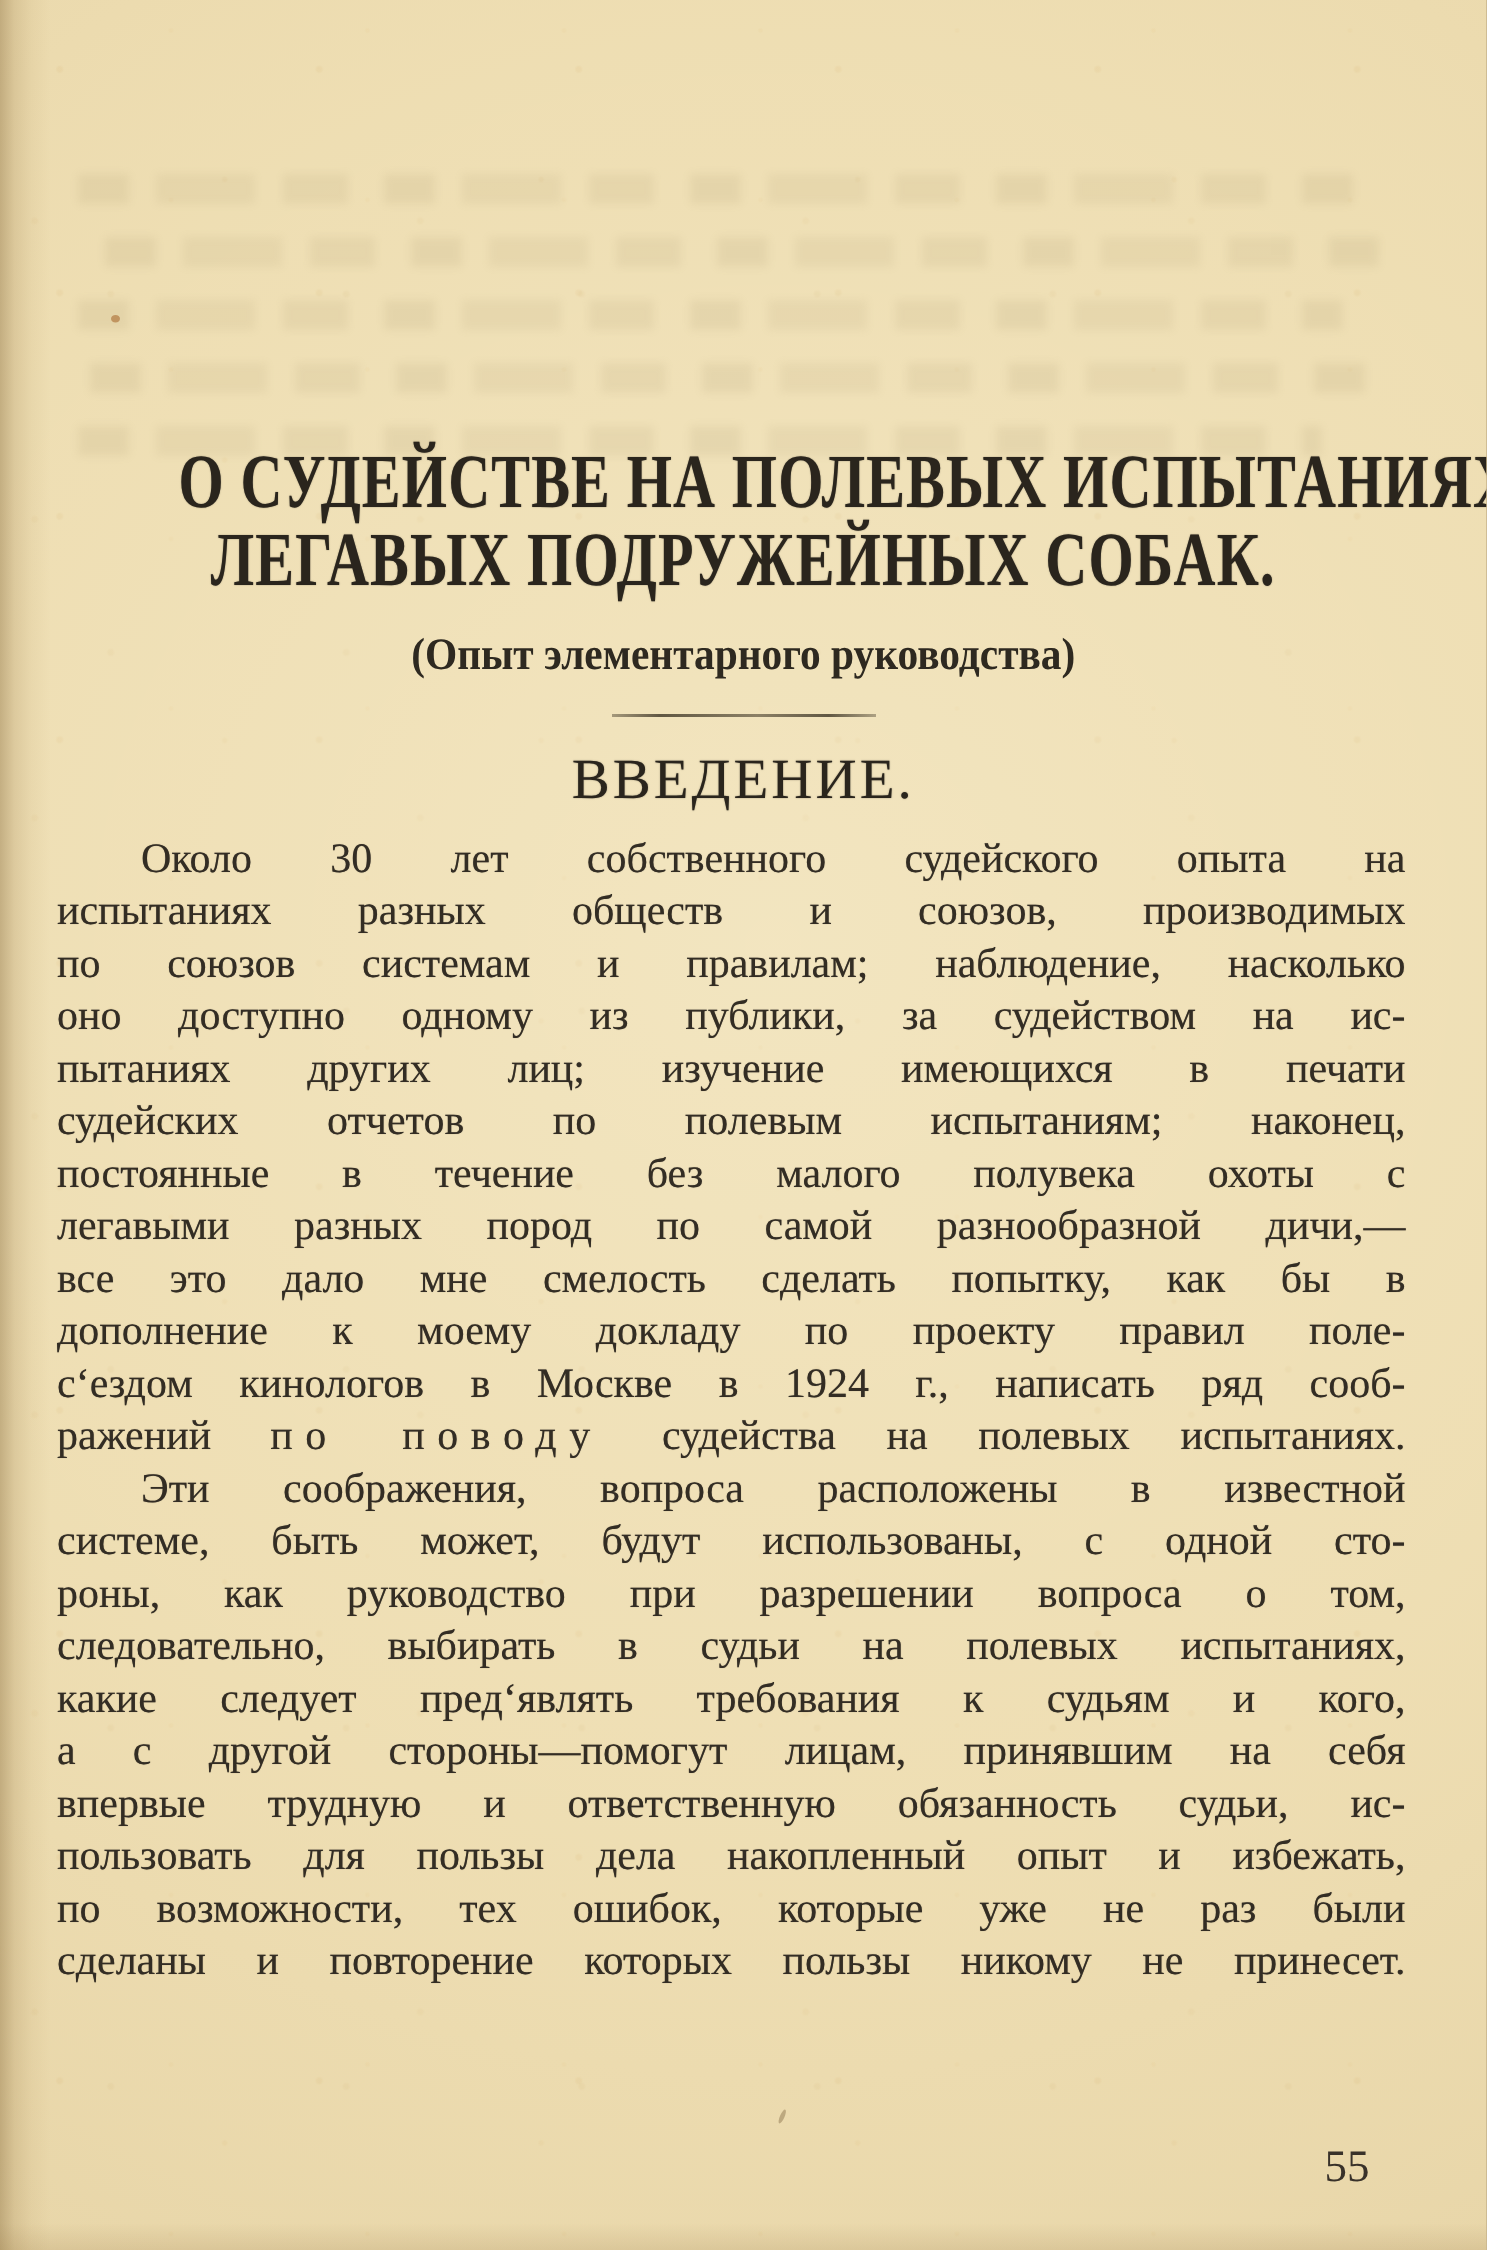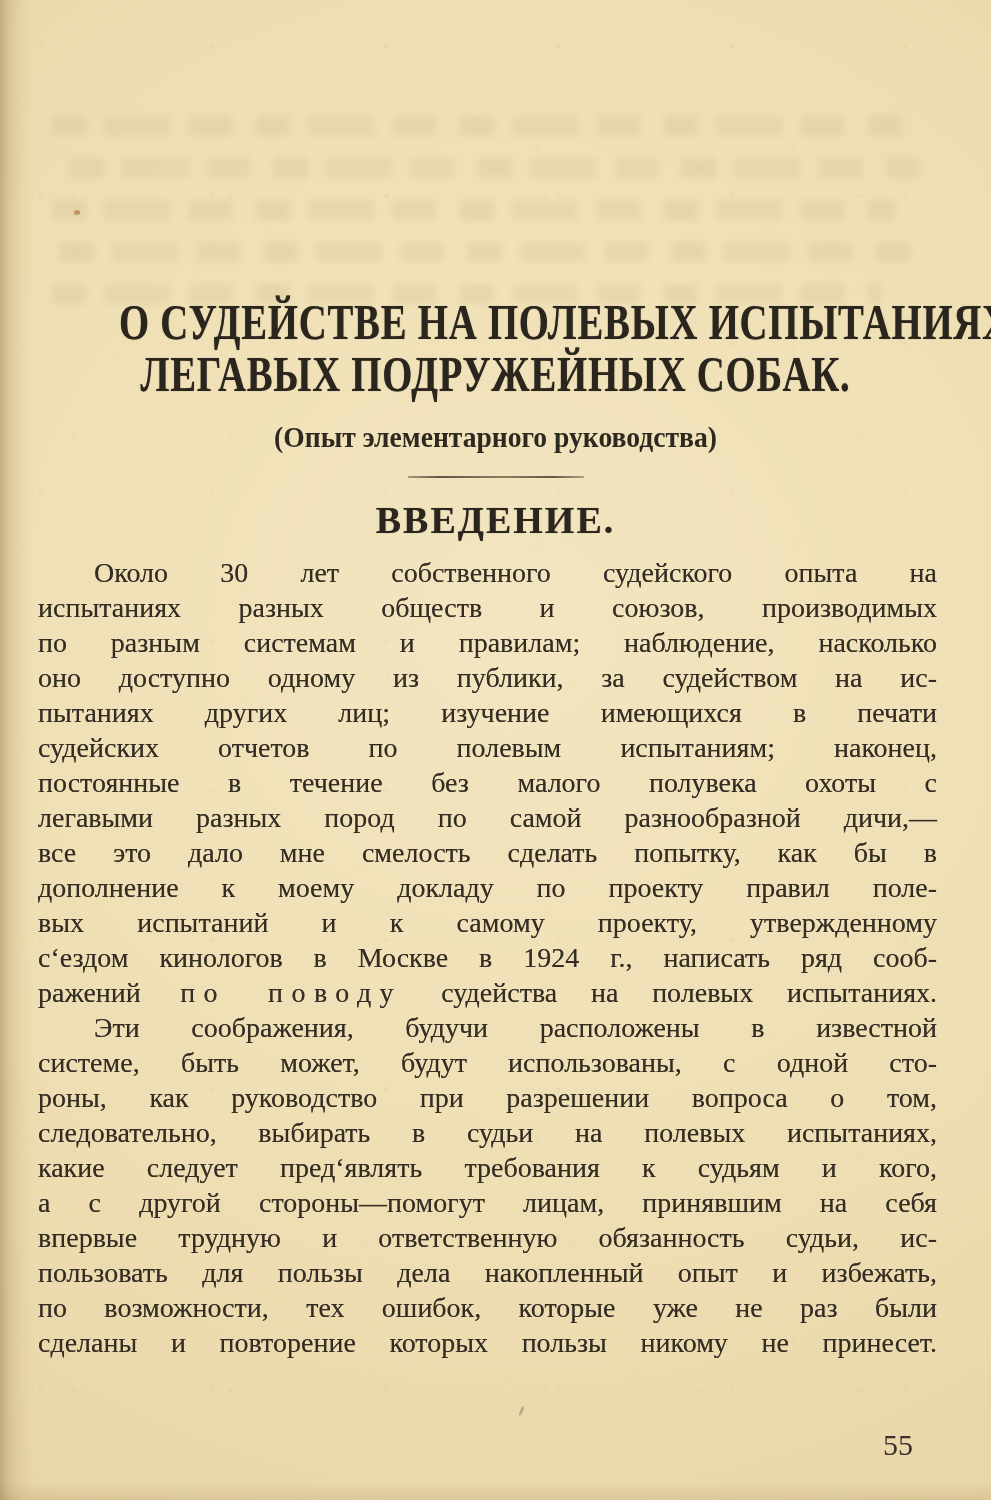--- a/index.html
+++ b/index.html
@@ -74,21 +74,21 @@
     transform: scaleX(0.92);
     transform-origin: 50% 50%;
   }
   .divider {
     width: 176px; height: 2px;
     margin: 22px auto 0 auto;
     background: linear-gradient(90deg, rgba(72,62,44,0.45), rgba(60,52,36,0.8) 18%, rgba(72,62,44,0.6) 55%, rgba(60,52,36,0.8) 82%, rgba(72,62,44,0.4));
   }
   .section-heading {
     margin-top: 20px;
-    font-weight: 700;
+    font-weight: 400;
     font-size: 38px;
     line-height: 44px;
     letter-spacing: 2px;
     color: #2a251d;
     text-shadow: 0 0 1px rgba(42,37,29,0.5);
   }
   .body-text {
     margin-top: 13px;
     padding: 0 54px 0 38px;
     font-size: 28px;
@@ -140,40 +140,39 @@
     <div class="divider"></div>
     <div class="section-heading">ВВЕДЕНИЕ.</div>
   </div>
 
   <div class="body-text">
 
     <div class="paragraph">
 
       <div class="text-line">Около 30 лет собственного судейского опыта на</div>
         <div class="text-line">испытаниях разных обществ и союзов, производимых</div>
-        <div class="text-line">по разным системам и правилам; наблюдение, насколько</div>
+        <div class="text-line">по союзов системам и правилам; наблюдение, насколько</div>
         <div class="text-line">оно доступно одному из публики, за судейством на ис-</div>
         <div class="text-line">пытаниях других лиц; изучение имеющихся в печати</div>
         <div class="text-line">судейских отчетов по полевым испытаниям; наконец,</div>
         <div class="text-line">постоянные в течение без малого полувека охоты с</div>
         <div class="text-line">легавыми разных пород по самой разнообразной дичи,—</div>
         <div class="text-line">все это дало мне смелость сделать попытку, как бы в</div>
         <div class="text-line">дополнение к моему докладу по проекту правил поле-</div>
-        <div class="text-line">вых испытаний и к самому проекту, утвержденному</div>
         <div class="text-line">с‘ездом кинологов в Москве в 1924 г., написать ряд сооб-</div>
       <div class="text-line">
         <span>ражений</span>
         <span class="spaced-words">по поводу</span>
         <span>судейства на полевых испытаниях.</span>
       </div>
     </div>
 
     <div class="paragraph">
 
-      <div class="text-line">Эти соображения, будучи расположены в известной</div>
+      <div class="text-line">Эти соображения, вопроса расположены в известной</div>
         <div class="text-line">системе, быть может, будут использованы, с одной сто-</div>
         <div class="text-line">роны, как руководство при разрешении вопроса о том,</div>
         <div class="text-line">следовательно, выбирать в судьи на полевых испытаниях,</div>
         <div class="text-line">какие следует пред‘являть требования к судьям и кого,</div>
         <div class="text-line">а с другой стороны—помогут лицам, принявшим на себя</div>
         <div class="text-line">впервые трудную и ответственную обязанность судьи, ис-</div>
         <div class="text-line">пользовать для пользы дела накопленный опыт и избежать,</div>
         <div class="text-line">по возможности, тех ошибок, которые уже не раз были</div>
         <div class="text-line">сделаны и повторение которых пользы никому не принесет.</div>
     </div>

